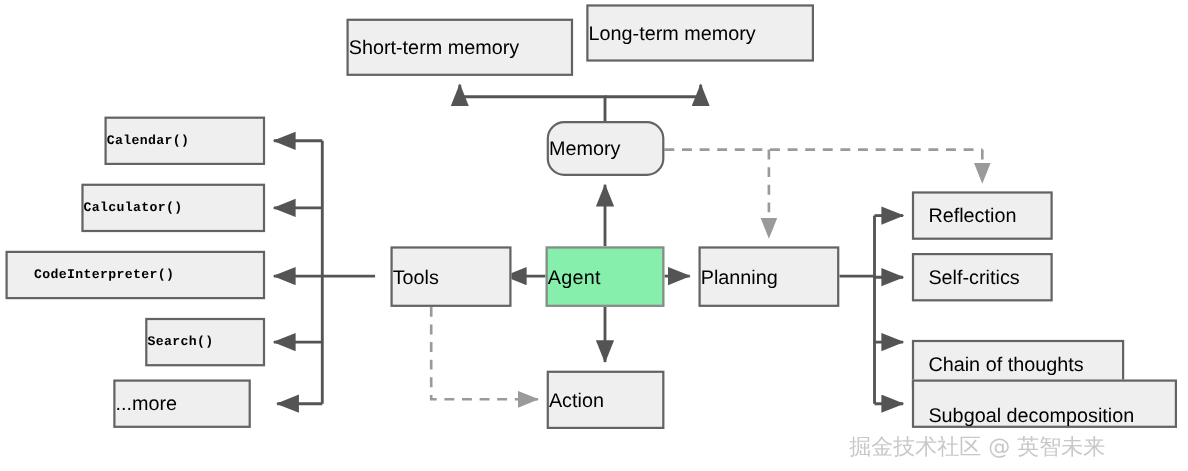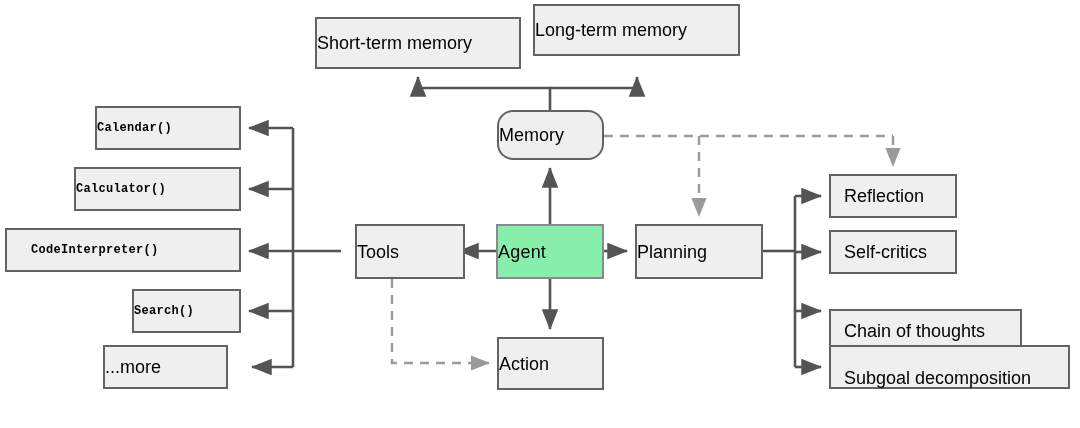--- a/index.html
+++ b/index.html
@@ -157,14 +157,15 @@
         <span>Self-critics</span>
       </div>
       <div class="node left-text" style="left: 829px; top: 289px; width: 193px; height: 44px; margin-top: 20px;">
         <span>Chain of thoughts</span>
       </div>
       <div class="node left-text" style="left: 829px; top: 345px; width: 241px; height: 44px; align-items: flex-end;">
         <span>Subgoal decomposition</span>
       </div>
     </div>
 
+  <div class="watermark" style="left: 772px; top: 396px;">掘金技术社区 @ 英智未来</div>
 
 </div>
 
 </body></html>

